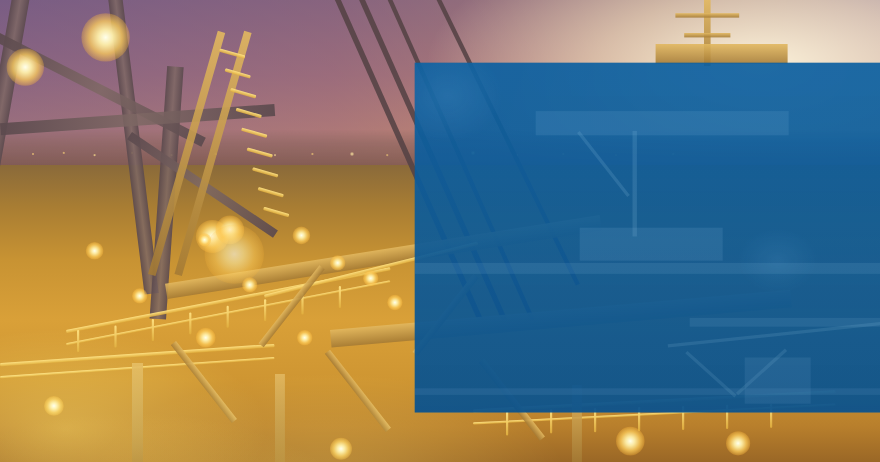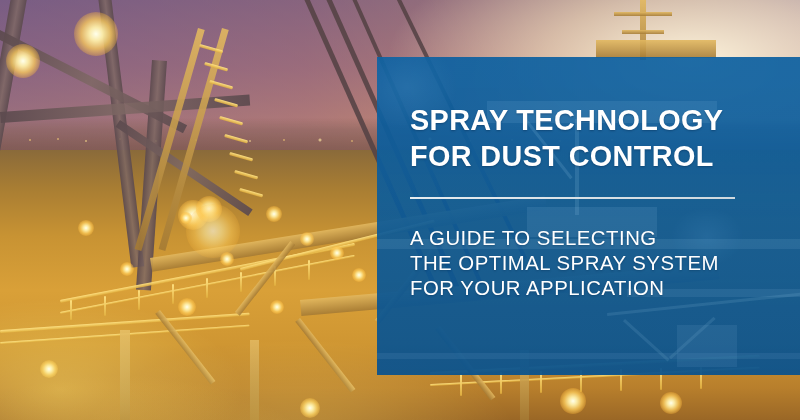--- a/index.html
+++ b/index.html
@@ -320,25 +320,15 @@
     <div class="ghost-bar" style="left:0px;top:182px;width:423px;height:10px;"></div>
     <div class="ghost-bar" style="left:250px;top:232px;width:173px;height:8px;"></div>
     <div class="ghost-line" style="left:230px;top:256px;width:200px;height:3px;transform:rotate(-6deg);"></div>
     <div class="ghost-bar" style="left:300px;top:268px;width:60px;height:42px;"></div>
     <div class="ghost-line" style="left:248px;top:262px;width:60px;height:3px;transform:rotate(42deg);"></div>
     <div class="ghost-line" style="left:292px;top:300px;width:60px;height:3px;transform:rotate(-42deg);"></div>
     <div class="ghost-bar" style="left:0px;top:296px;width:423px;height:6px;"></div>
 
     <div class="panel-shade"></div>
 
-    <div class="copy">
-      <h1 class="headline">SPRAY TECHNOLOGY</h1>
-      <h1 class="headline">FOR DUST CONTROL</h1>
-      <hr class="divider">
-      <p class="subcopy">
-        <span class="ln">A GUIDE TO SELECTING</span>
-        <span class="ln">THE OPTIMAL SPRAY SYSTEM</span>
-        <span class="ln">FOR YOUR APPLICATION</span>
-      </p>
-    </div>
   </div>
 
 </div>
 
 </body></html>

